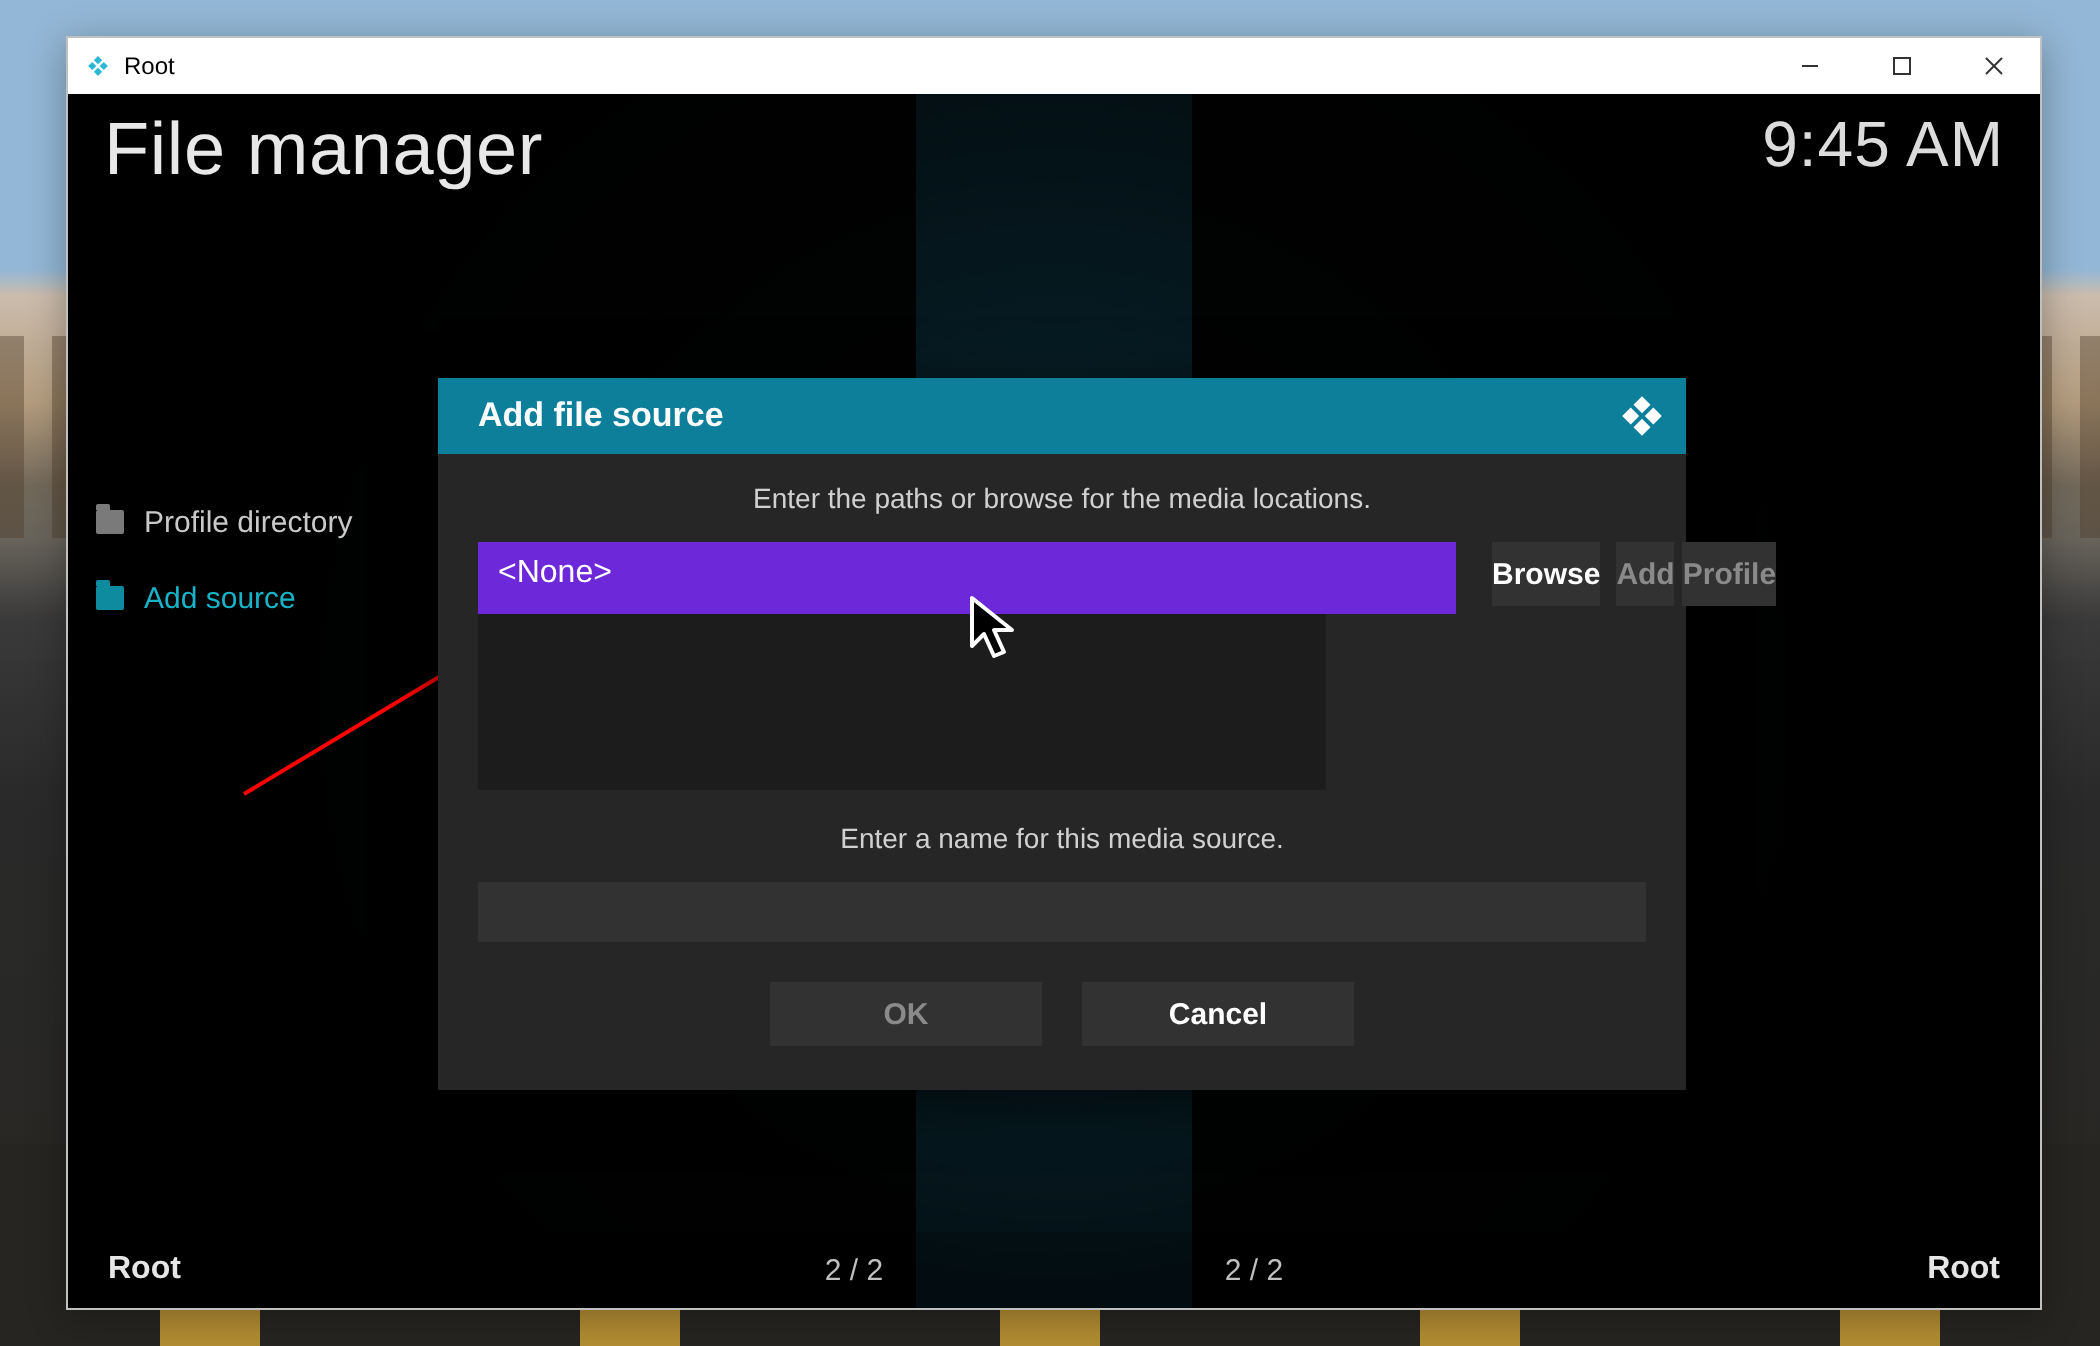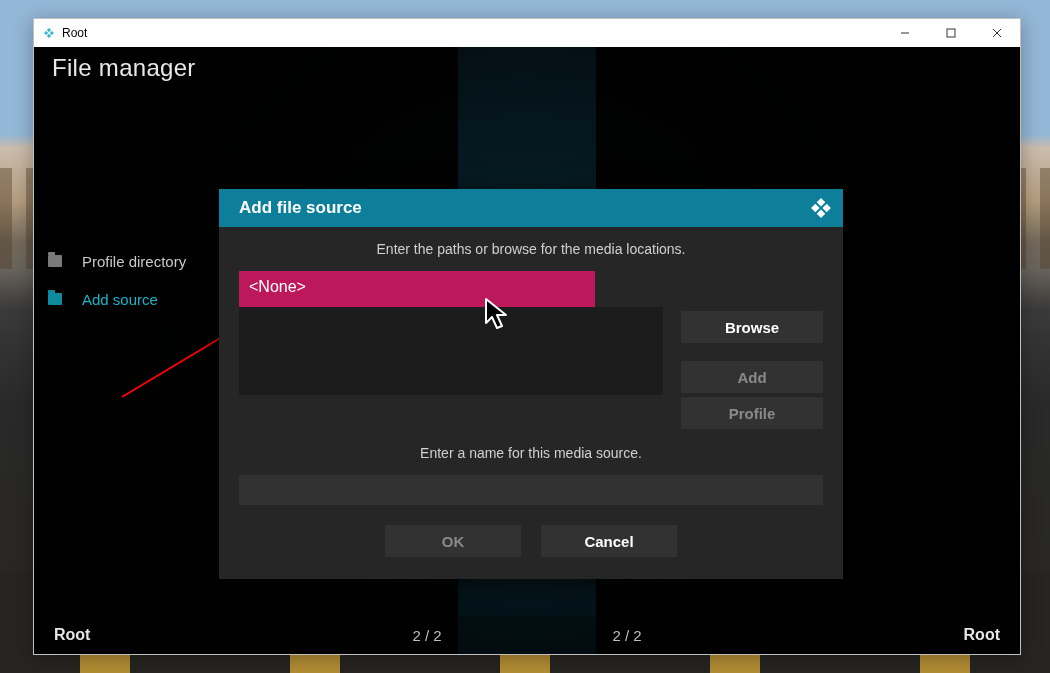--- a/index.html
+++ b/index.html
@@ -56,32 +56,32 @@
         #0a0c0e 0%, #0a0c0e 43%,
         #1e7a9b 43%, #1e7a9b 57%,
         #0a0c0e 57%, #0a0c0e 100%);
     color:#e8e8e8;
     overflow:hidden;
   }
   .kodi-overlay { position:absolute; inset:0; background: rgba(0,0,0,.55); }
 
   .hdr-title {
     position:absolute; left:18px; top:7px;
-    font-size:24px; font-weight:300; color:#e8e8e8;
+    font-size:37px; font-weight:300; color:#e8e8e8;
     letter-spacing:.3px;
   }
   .hdr-time {
     position:absolute; right:18px; top:7px;
     font-size:32px; font-weight:300; color:#dcdcdc;
     letter-spacing:.5px;
   }
 
   
   .flist { position:absolute; left:12px; top:195px; width:180px; }
-  .frow { display:flex; align-items:center; gap:20px; height:38px; padding:0 2px; font-size:15px; color:#c9c9c9; cursor:default; }
+  .frow { display:flex; align-items:center; gap:10px; height:38px; padding:0 2px; font-size:15px; color:#c9c9c9; cursor:default; }
   .frow.active { color:#18b3c9; }
   .folder-icon { width:14px; height:12px; background:#7a7a7a; border-radius:1px; position:relative; }
   .folder-icon::before { content:""; position:absolute; top:-3px; left:0; width:7px; height:3px; background:#7a7a7a; border-radius:1px 1px 0 0; }
   .frow.active .folder-icon, .frow.active .folder-icon::before { background:#0f8ba0; }
 
   
   .statusbar {
     position:absolute; left:0; right:0; bottom:0; height:38px;
     display:flex; align-items:center; padding:0 20px;
     color:#e6e6e6; font-weight:600; font-size:16px;
@@ -99,27 +99,27 @@
   .dlg-header {
     height:38px; background:#0e7f9b;
     display:flex; align-items:center; justify-content:space-between;
     padding:0 10px 0 20px; color:#fff; font-weight:700; font-size:17px;gap:40px;
   }
   .dlg-body { padding:14px 20px 22px; }
   .dlg-hint { text-align:center; color:#d0d0d0; font-size:14px; margin-bottom:14px; }
   .dlg-row1 { display:flex; gap:18px; margin-bottom:16px; }
 
   .path-input {
-    width:356px; height:36px; background:#be185d;
+    width:489px; height:36px; background:#6d28d9;
     color:#fff; font-size:16px; padding:7px 10px 0 10px;
     cursor:text;
   }
   .path-below { width:424px; height:88px; background:#1c1c1c; }
 
-  .sidebtns { flex:1; display:flex; flex-direction:column; gap:4px;margin-top:40px; }
+  .sidebtns { flex:1; display:flex; flex-direction:row; gap:4px; }
   .btn {
     height:32px; display:flex; align-items:center; justify-content:center;
     background:#323232; color:#f0f0f0; font-weight:600; font-size:15px;
     cursor:default;
   }
   .btn.bright { color:#fff; }
   .btn.dim { color:#8a8a8a; }
   .name-input { height:30px; background:#323232; margin-bottom:20px; }
   .bottom-btns { display:flex; justify-content:center; gap:20px; }
   .bottom-btns .btn { width:136px; }
@@ -167,20 +167,21 @@
             <line x1="9" y1="1" x2="1" y2="9" stroke="#333" stroke-width="1"></line>
           </svg>
       </div>
     </div>
   </div>
 
   <div class="kodi">
     <div class="kodi-overlay"></div>
 
     <div class="hdr-title">File manager</div>
+    <div class="hdr-time">9:45 AM</div>
 
     <div class="flist">
       <div class="frow">
         <span class="folder-icon"></span>
         <span>Profile directory</span>
       </div>
       <div class="frow active">
         <span class="folder-icon"></span>
         <span>Add source</span>
       </div>

